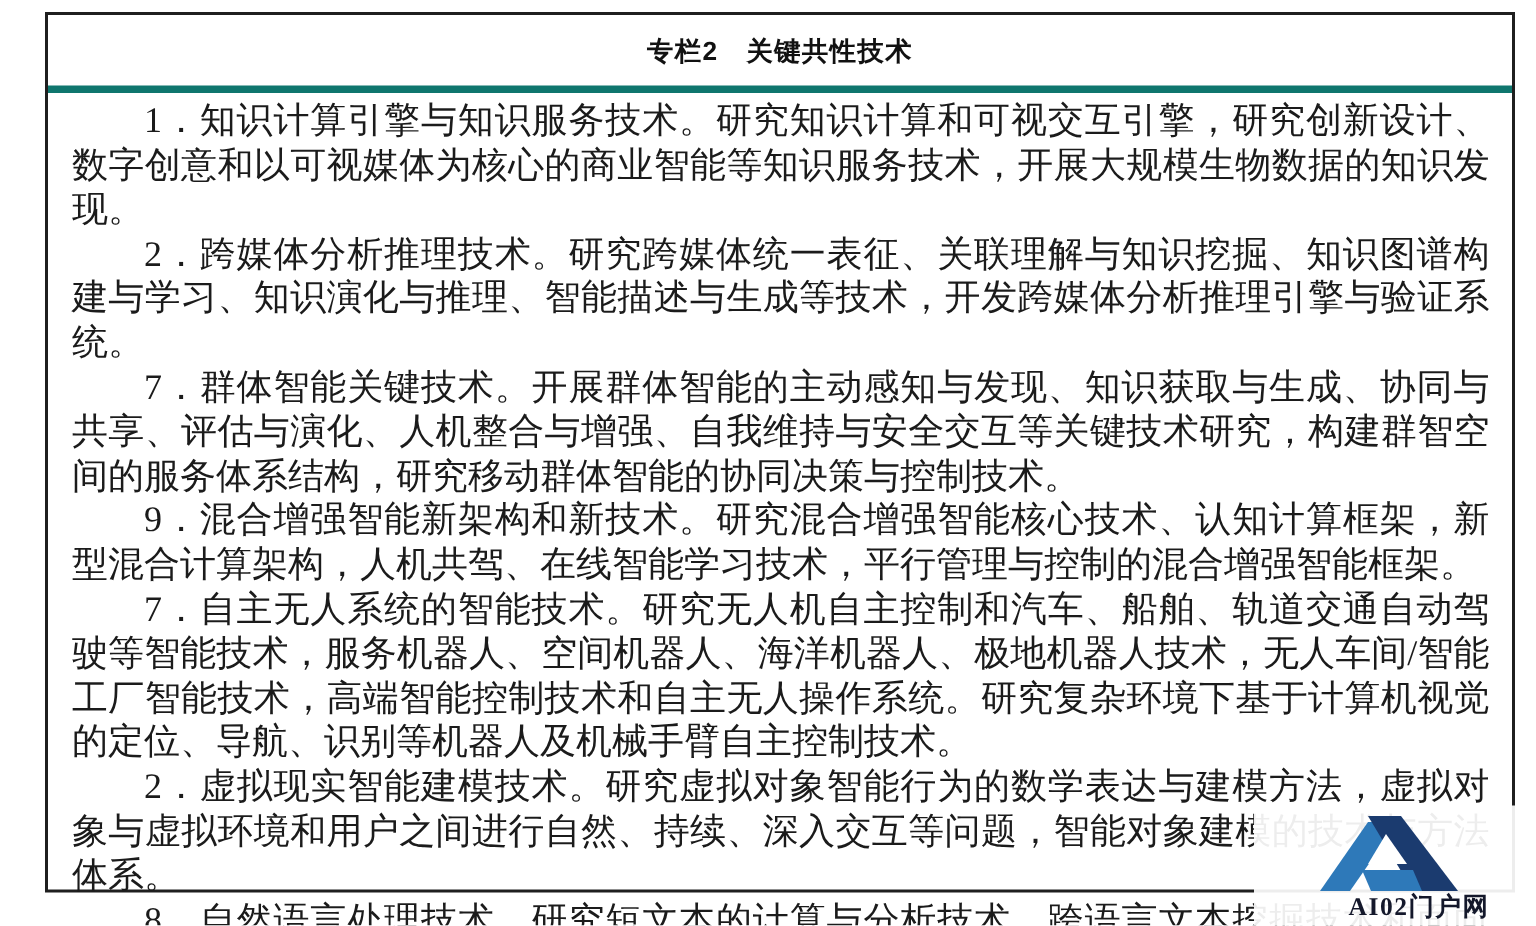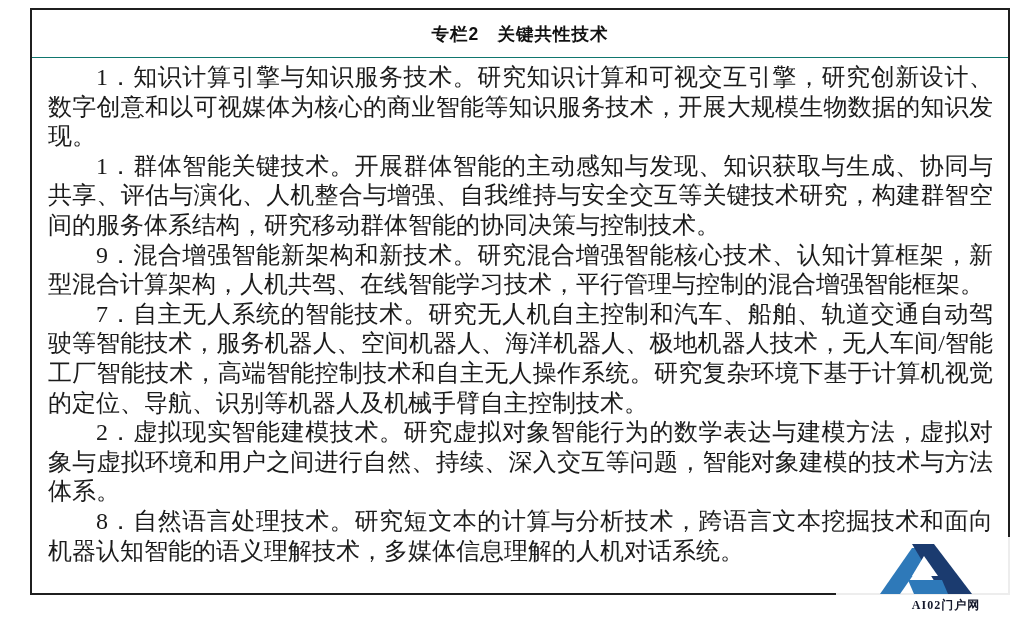--- a/index.html
+++ b/index.html
@@ -21,21 +21,21 @@
     left: 30px;
     top: 8px;
     right: 14px;
     bottom: 22px;
     border: 2px solid #1f1f1f;
     background: #ffffff;
     box-sizing: border-box;
   }
   .panel-title {
     height: 47px;
-    border-bottom: 1px solid #0f766e;
+    border-bottom: 5px solid #0f766e;
     display: flex;
     align-items: center;
     justify-content: center;
     font-family: "Liberation Sans", "DejaVu Sans", sans-serif;
     font-weight: 700;
     font-size: 17.5px;
     letter-spacing: 1px;
     color: #111111;
   }
   .panel-body {
@@ -62,38 +62,39 @@
     padding-bottom: 1px;
     box-sizing: border-box;
   }
   .wm-logo {
     width: 104px;
     height: 50px;
     display: block;
   }
   .wm-text {
     font-family: "Liberation Serif", "DejaVu Serif", serif;
-    font-size: 12px;
+    font-size: 17px;
     font-weight: 600;
     color: #14182b;
     line-height: 22px;
     letter-spacing: 1px;
     margin-left: 32px;
   }
 </style>
 </head>
 <body>
 
 <div class="page">
 
   <div class="panel">
     <div class="panel-title">专栏2　关键共性技术</div>
     <div class="panel-body">
       <p>1．知识计算引擎与知识服务技术。研究知识计算和可视交互引擎，研究创新设计、数字创意和以可视媒体为核心的商业智能等知识服务技术，开展大规模生物数据的知识发现。</p>
-      <p>1．群体智能关键技术。开展群体智能的主动感知与发现、知识获取与生成、协同与共享、评估与演化、人机整合与增强、自我维持与安全交互等关键技术研究，构建群智空间的服务体系结构，研究移动群体智能的协同决策与控制技术。</p>
+      <p>2．跨媒体分析推理技术。研究跨媒体统一表征、关联理解与知识挖掘、知识图谱构建与学习、知识演化与推理、智能描述与生成等技术，开发跨媒体分析推理引擎与验证系统。</p>
+      <p>7．群体智能关键技术。开展群体智能的主动感知与发现、知识获取与生成、协同与共享、评估与演化、人机整合与增强、自我维持与安全交互等关键技术研究，构建群智空间的服务体系结构，研究移动群体智能的协同决策与控制技术。</p>
       <p>9．混合增强智能新架构和新技术。研究混合增强智能核心技术、认知计算框架，新型混合计算架构，人机共驾、在线智能学习技术，平行管理与控制的混合增强智能框架。</p>
       <p>7．自主无人系统的智能技术。研究无人机自主控制和汽车、船舶、轨道交通自动驾驶等智能技术，服务机器人、空间机器人、海洋机器人、极地机器人技术，无人车间/智能工厂智能技术，高端智能控制技术和自主无人操作系统。研究复杂环境下基于计算机视觉的定位、导航、识别等机器人及机械手臂自主控制技术。</p>
       <p>2．虚拟现实智能建模技术。研究虚拟对象智能行为的数学表达与建模方法，虚拟对象与虚拟环境和用户之间进行自然、持续、深入交互等问题，智能对象建模的技术与方法体系。</p>
       <p>8．自然语言处理技术。研究短文本的计算与分析技术，跨语言文本挖掘技术和面向机器认知智能的语义理解技术，多媒体信息理解的人机对话系统。</p>
     </div>
   </div>
 
   <div class="watermark">
     <svg class="wm-logo" viewBox="0 0 104 50">
       <polygon points="2,50 34,4 54,4 22,50" fill="#2E79B9"></polygon>

